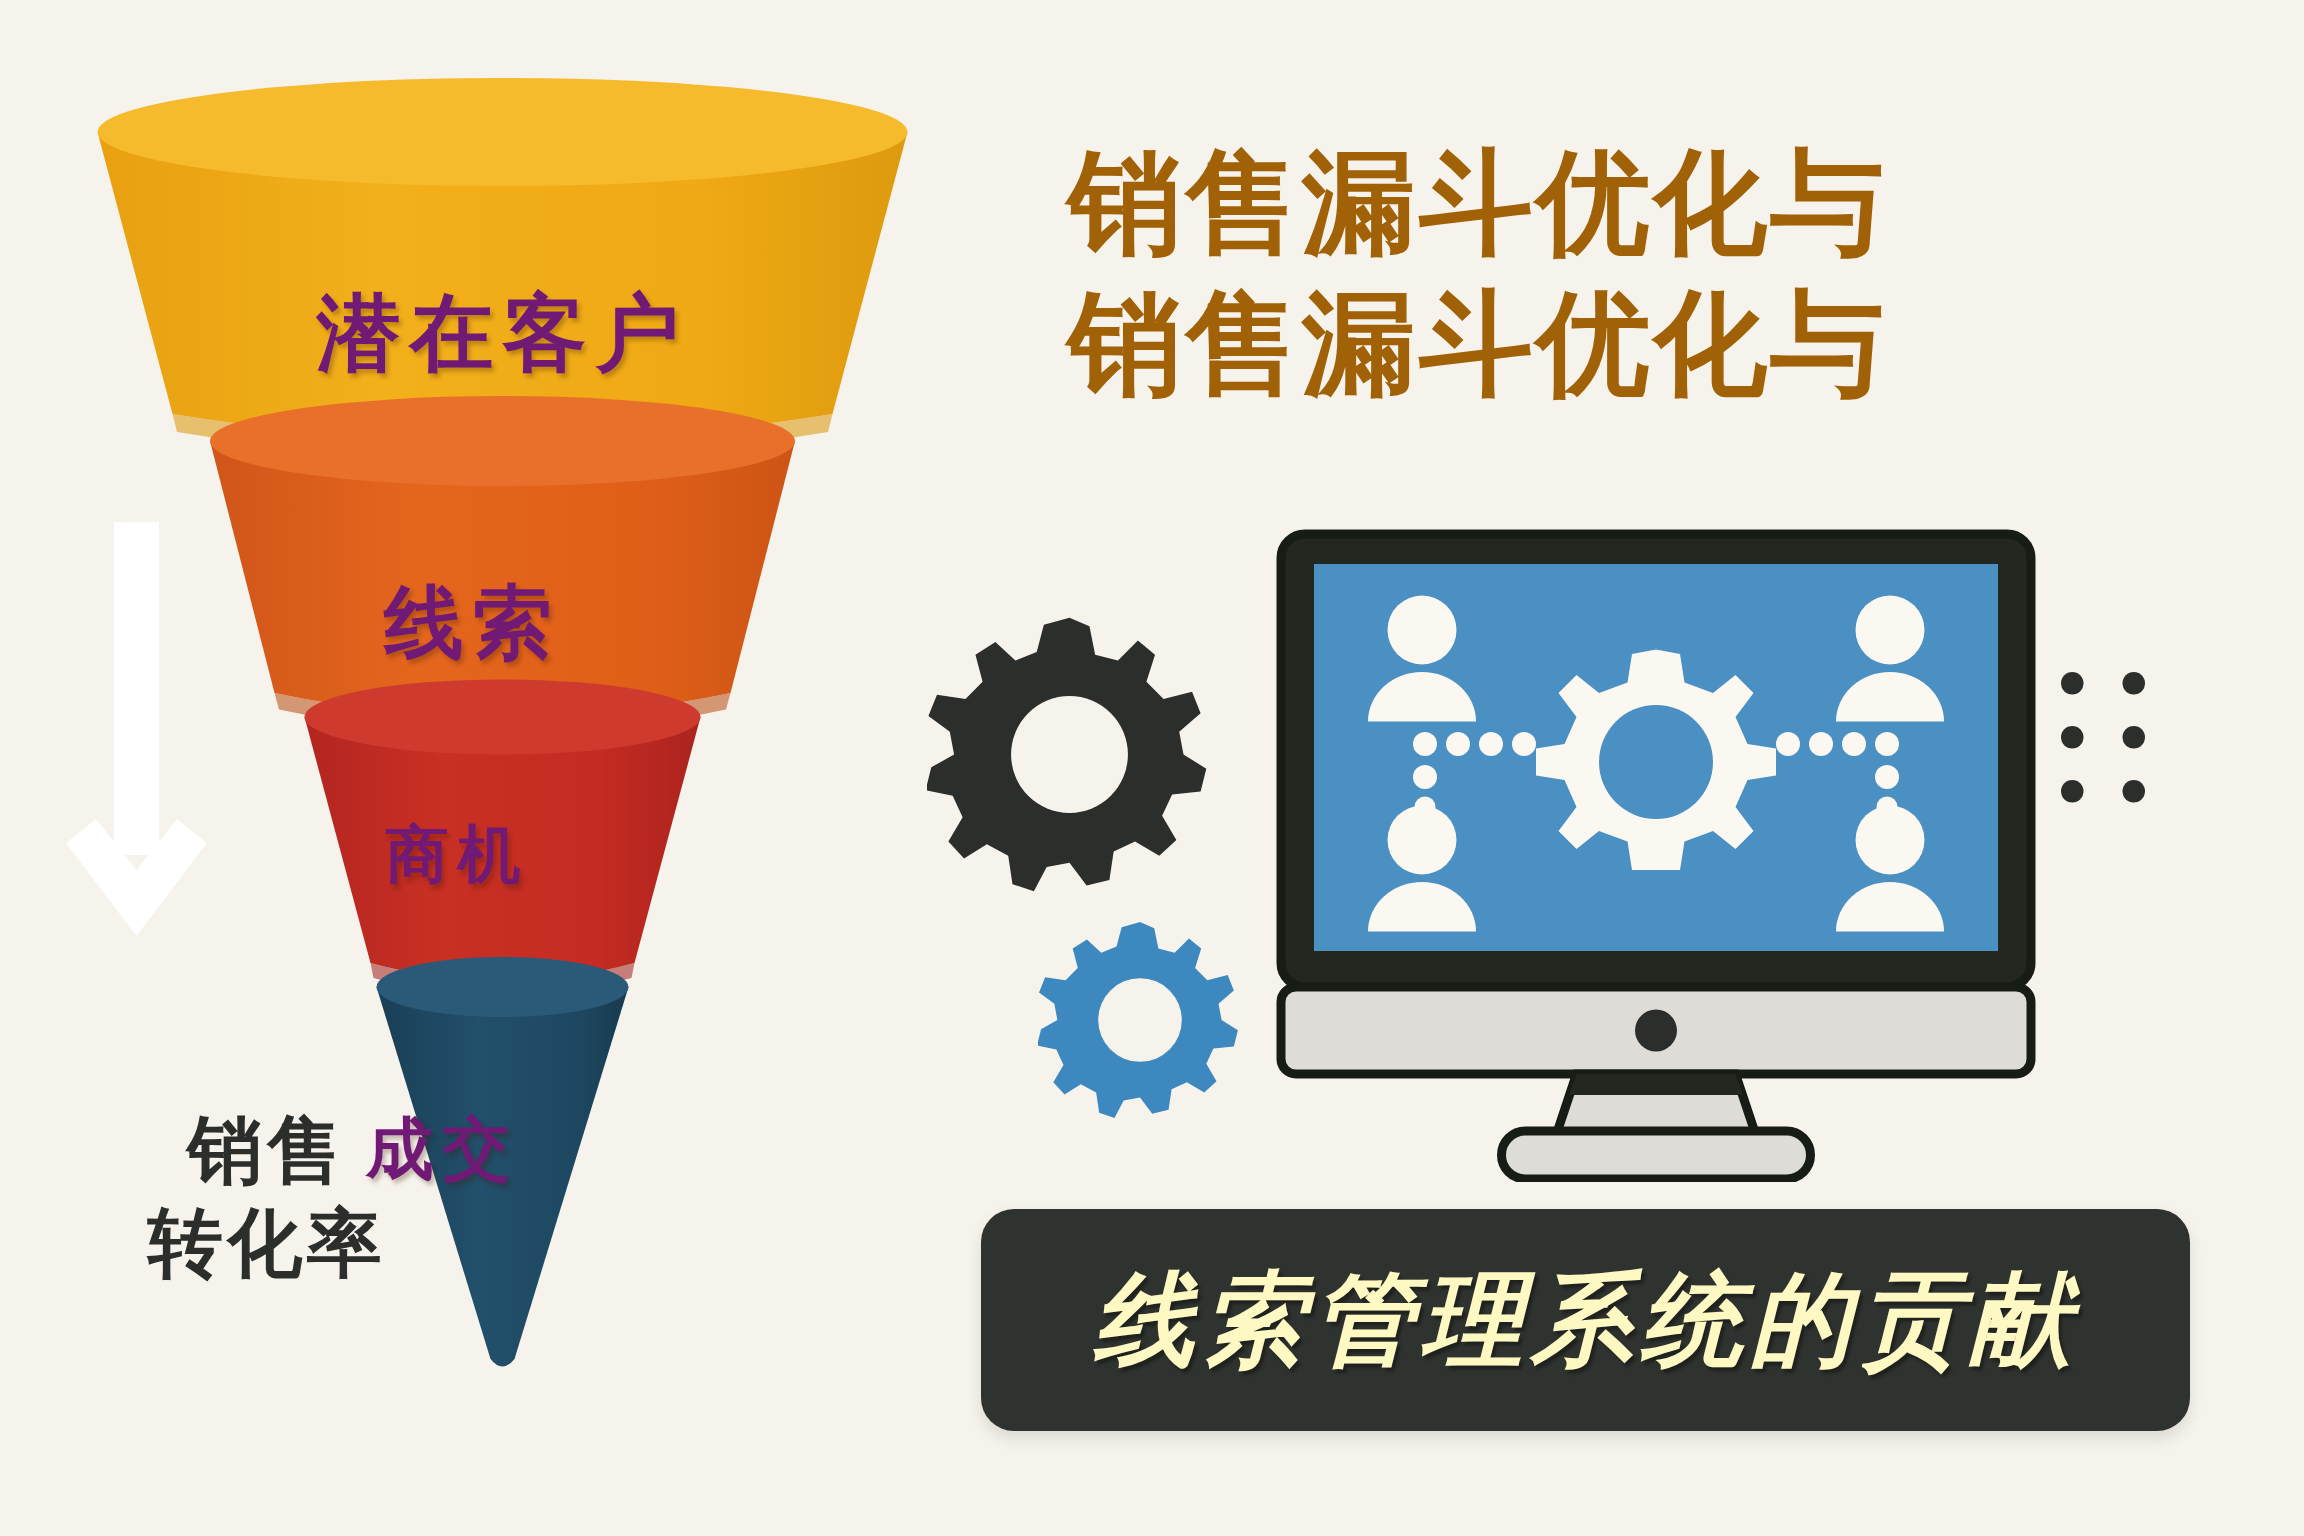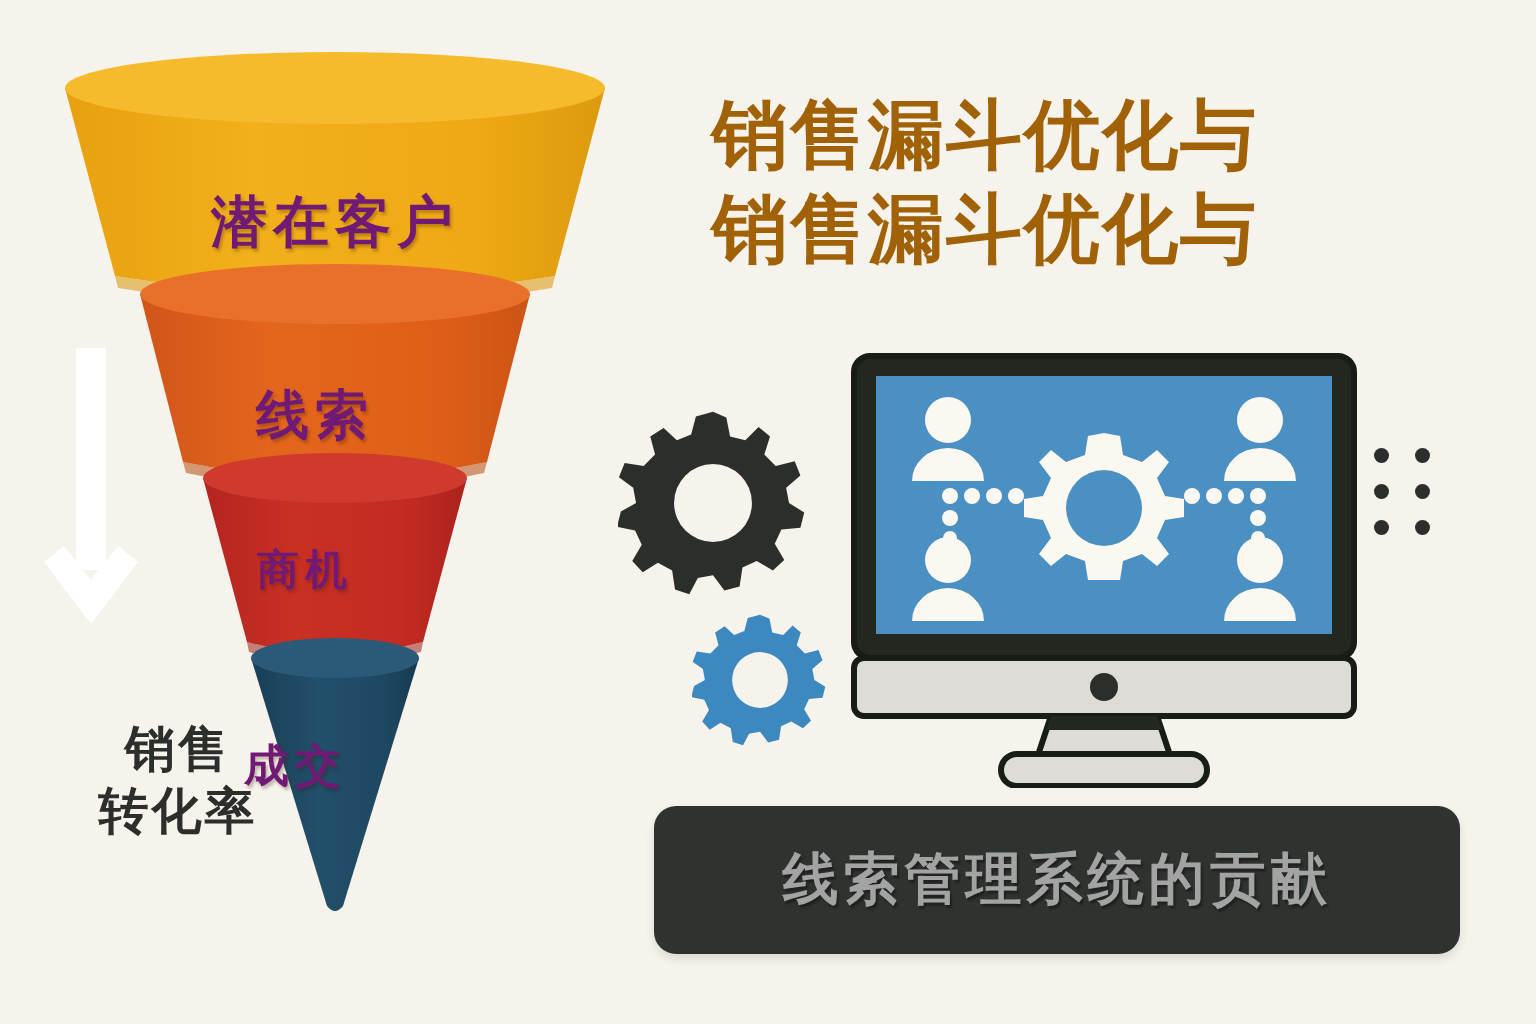--- a/index.html
+++ b/index.html
@@ -51,21 +51,21 @@
     left: 38px;
     top: 348px;
     width: 110px;
     height: 280px;
   }
 
   
   #conversion-label {
     position: absolute;
     left: 58px;
-    top: 718px;
+    top: 736px;
     width: 240px;
     text-align: center;
     color: #2b2e2b;
     font-weight: bold;
     font-size: 50px;
     line-height: 62px;
     letter-spacing: 3px;
     font-family: "Liberation Sans", "DejaVu Sans", sans-serif;
   }
   #conversion-label span { display: block; }
@@ -120,27 +120,28 @@
     width: 806px;
     height: 148px;
     background: #2f332f;
     border-radius: 22px;
     display: flex;
     align-items: center;
     justify-content: center;
     box-shadow: 0 5px 10px rgba(0,0,0,0.10);
   }
   #bottom-banner-text {
-    color: #a3a3a3;
+    color: #fef9c3;
     font-weight: bold;
-    font-size: 56px;
+    font-size: 68px;
     letter-spacing: 5px;
     white-space: nowrap;
     text-shadow: 2px 3px 2px rgba(0,0,0,0.35);
     font-family: "Liberation Sans", "DejaVu Sans", sans-serif;
+    font-style: italic;
   }
 </style>
 </head>
 <body>
 
 <div id="poster">
 
   <div id="funnel-group">
     <svg id="funnel-svg" viewBox="0 0 560 880">
       <defs>

